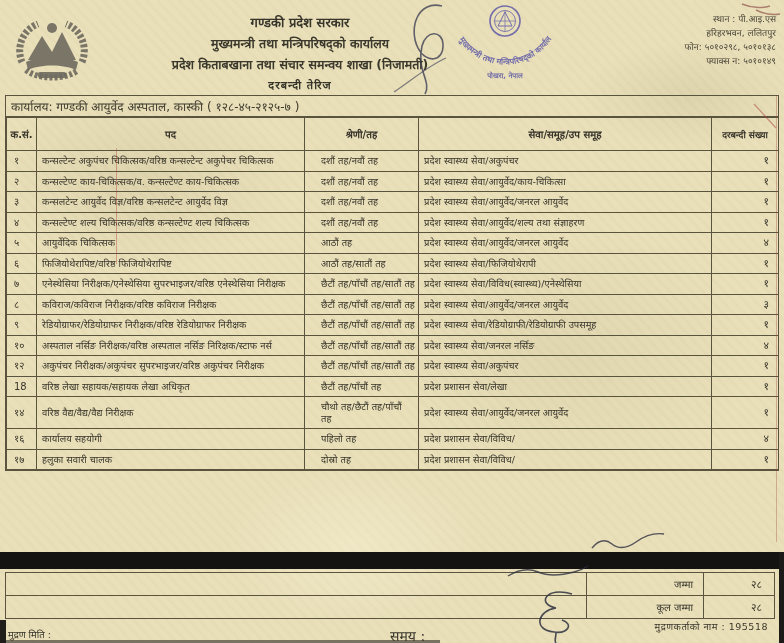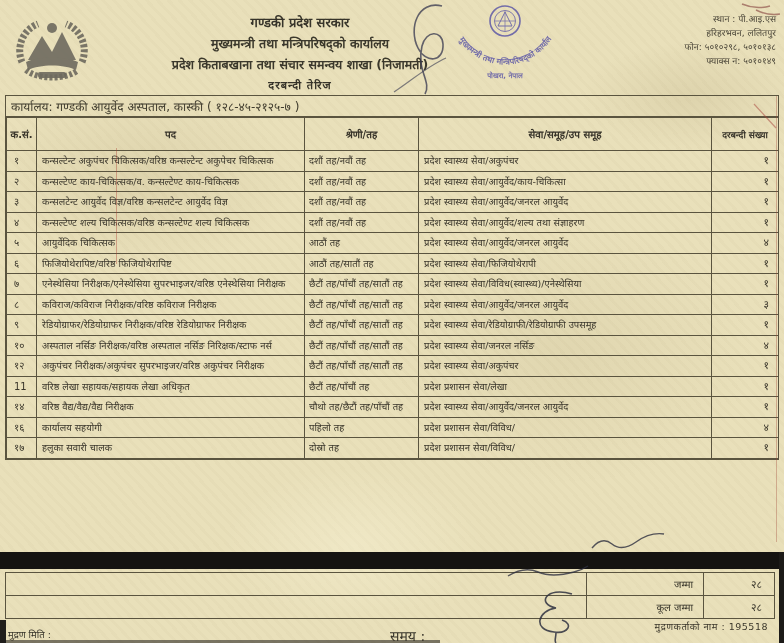--- a/index.html
+++ b/index.html
@@ -23,21 +23,21 @@
   
   .doc-box{left:5px;top:95px;width:772px;border:1px solid #5a543f;background:transparent;}
   .office-line{font-size:12px;padding:2px 0 1px 5px;border-bottom:1px solid #5a543f;color:#403c2e;}
   table{border-collapse:collapse;table-layout:fixed;width:772px;}
   th,td{border:1px solid #5a543f;vertical-align:middle;word-wrap:break-word;}
   th{font-size:10px;font-weight:bold;padding:3px 2px;height:26px;color:#38342a;}
   th.small{font-size:9px;}
   td{font-size:9.5px;line-height:11.5px;padding:4px 3px 4px 5px;color:#3a362b;}
   td.cell-sn{font-size:10px;padding-left:7px;}
   td.cell-count{text-align:right;padding-right:9px;font-size:10.5px;}
-  td.cell-level{padding-left:4px;}
+  td.cell-level{padding-left:16px;}
   
   .black-band{left:0;top:552px;width:784px;height:17px;background:#151311;}
   .edge-right{left:779px;top:552px;width:5px;height:91px;background:#1c1a18;}
   .edge-bl{left:0;top:620px;width:6px;height:23px;background:#201e1b;}
   .edge-bottom{left:0;top:640px;width:440px;height:3px;background:rgba(30,28,25,.55);}
   .crease{left:776px;top:96px;width:1px;height:446px;background:rgba(160,70,55,.35);}
   .redline{left:116px;top:148px;width:1px;height:116px;background:rgba(170,60,48,.38);}
   
   .totals-box{left:5px;top:572px;width:768px;border:1px solid #5a543f;}
   .t-row{display:flex;height:22px;align-items:center;}
@@ -194,21 +194,21 @@
             <td class="cell-count">४</td>
           </tr>
           <tr>
             <td class="cell-sn">१२</td>
             <td class="cell-post">अकुपंचर निरीक्षक/अकुपंचर सुपरभाइजर/वरिष्ठ अकुपंचर निरीक्षक</td>
             <td class="cell-level">छैटौं तह/पाँचौं तह/सातौं तह</td>
             <td class="cell-service">प्रदेश स्वास्थ्य सेवा/अकुपंचर</td>
             <td class="cell-count">१</td>
           </tr>
           <tr>
-            <td class="cell-sn">11</td>
+            <td class="cell-sn">18</td>
             <td class="cell-post">वरिष्ठ लेखा सहायक/सहायक लेखा अधिकृत</td>
             <td class="cell-level">छैटौं तह/पाँचौं तह</td>
             <td class="cell-service">प्रदेश प्रशासन सेवा/लेखा</td>
             <td class="cell-count">१</td>
           </tr>
           <tr>
             <td class="cell-sn">१४</td>
             <td class="cell-post">वरिष्ठ वैद्य/वैद्य/वैद्य निरीक्षक</td>
             <td class="cell-level">चौथो तह/छैटौं तह/पाँचौं तह</td>
             <td class="cell-service">प्रदेश स्वास्थ्य सेवा/आयुर्वेद/जनरल आयुर्वेद</td>

